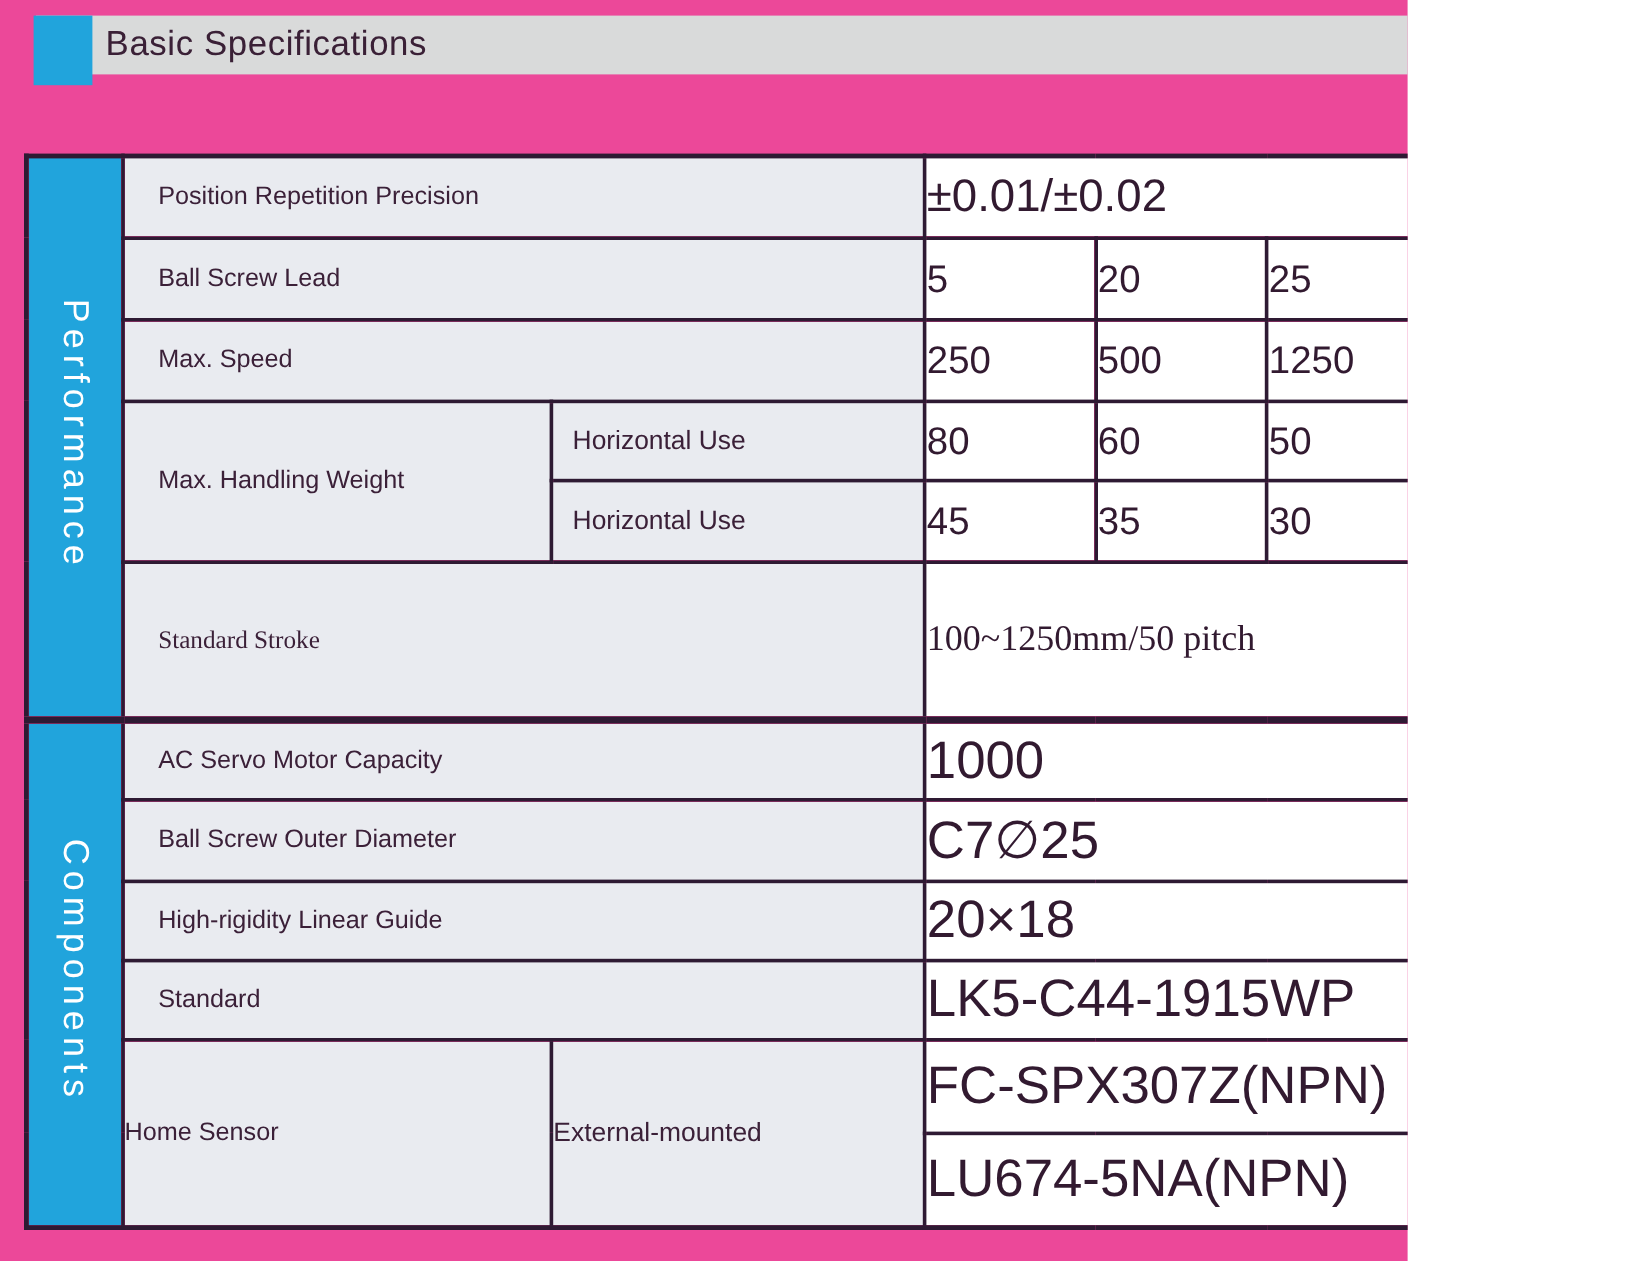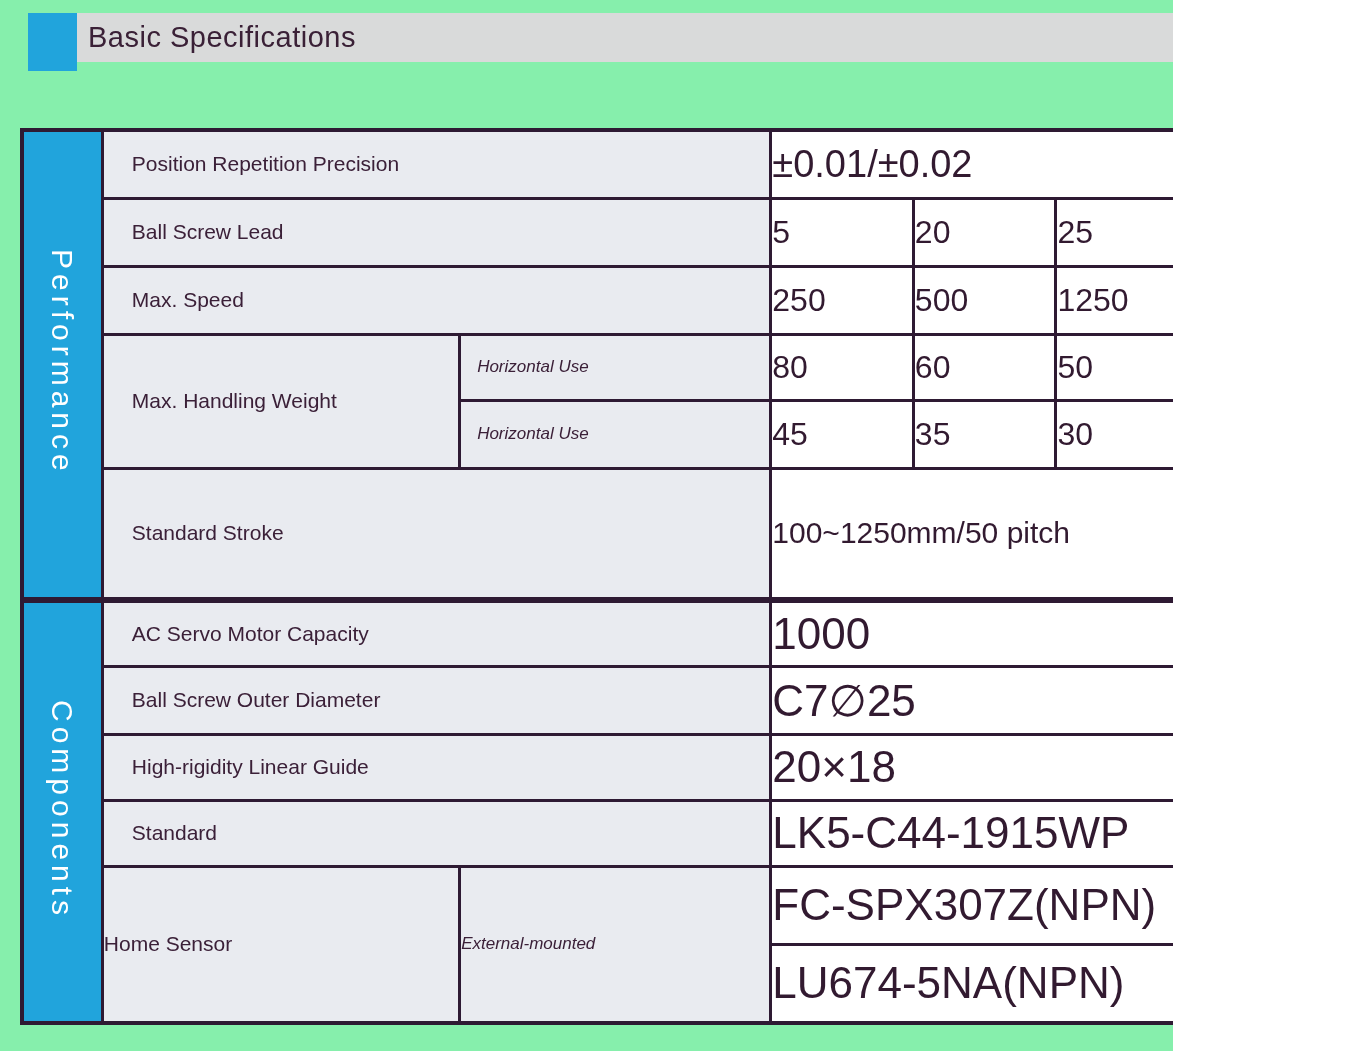--- a/index.html
+++ b/index.html
@@ -5,21 +5,21 @@
   html, body {
     margin: 0;
     padding: 0;
     background: #ffffff;
     font-family: "Liberation Sans", "DejaVu Sans", sans-serif;
   }
   .page {
     position: relative;
     width: 1173px;
     height: 1051px;
-    background: #86efac;
+    background: #ec4899;
     overflow: hidden;
   }
 
   
   .title-bar {
     position: absolute;
     left: 30px;
     top: 13px;
     width: 1176px;
     height: 49px;
@@ -83,44 +83,43 @@
   td.label {
     background: #e9ebf0;
     color: #3b2038;
     font-size: 21px;
     padding: 0 16px 0 28px;
     text-align: left;
   }
   td.sublabel {
     background: #e9ebf0;
     color: #3b2038;
-    font-size: 17px;
+    font-size: 22px;
     padding: 0 0 0 16px;
     text-align: left;
-    font-style: italic;
   }
   td.label.centered, td.sublabel.centered {
     padding-left: 0;
   }
 
   td.value {
     background: #ffffff;
     color: #321a30;
     font-size: 32px;
     text-align: left;
     padding: 0;
   }
   td.value.big   { font-size: 38px; }
   td.value.comp  { font-size: 44px; }
   td.value.small { font-size: 30px; }
 
   
   tr.h68  { height: 68px; }
   tr.h66  { height: 66px; }
-  tr.h132 { height: 132px; }
+  tr.h132 { height: 132px; font-family: Liberation Serif, serif; }
   tr.h78  { height: 78px; }
   tr.h79  { height: 79px; }
 </style>
 </head>
 <body>
 
 <div class="page">
 
   <div class="title-bar"></div>
   <div class="accent-square"></div>

